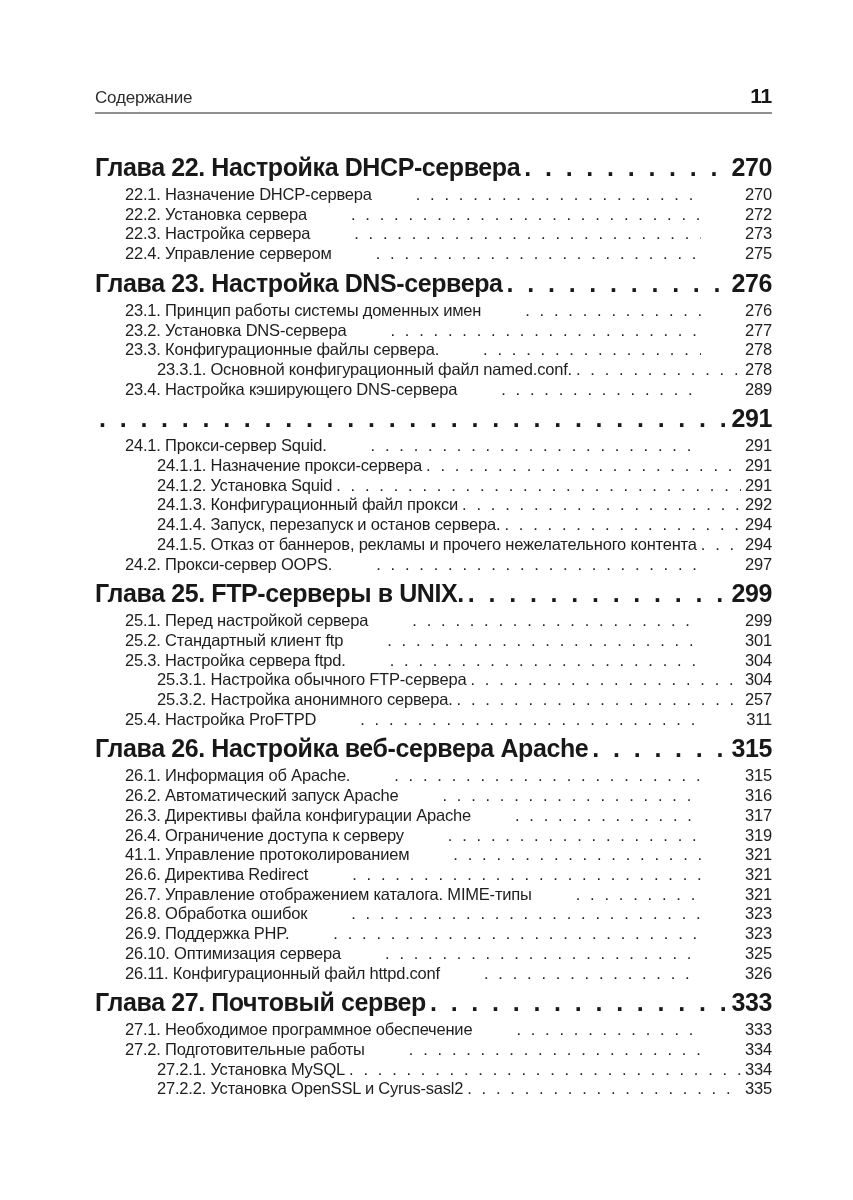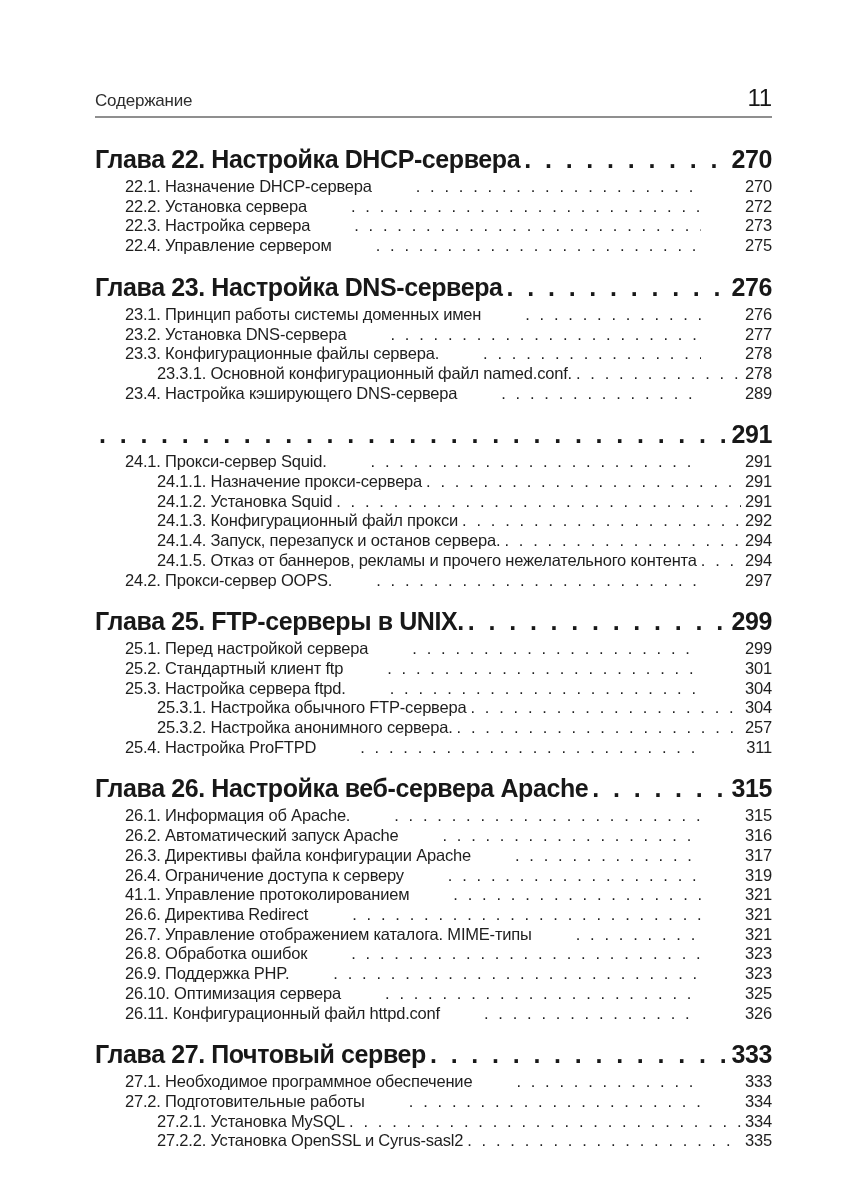--- a/index.html
+++ b/index.html
@@ -26,27 +26,27 @@
     display: flex;
     justify-content: space-between;
     align-items: baseline;
     border-bottom: 2px solid #8f8f8f;
     padding-bottom: 4px;
     font-size: 17px;
     letter-spacing: -0.2px;
     color: #2e2e2e;
   }
   .running-head .pg {
-    font-weight: normal;
-    font-size: 24px;
+    font-weight: bold;
+    font-size: 21px;
     color: #161616;
   }
   
-  #toc > .chapter { margin-top: 16px; }
-  #toc > .chapter:first-child { margin-top: 26px; }
+  #toc > .chapter { margin-top: 4px; }
+  #toc > .chapter:first-child { margin-top: 38px; }
 
   .row {
     display: flex;
     align-items: baseline;
   }
   .heading {
     font-size: 25px;
     font-weight: bold;
     line-height: 30px;
     letter-spacing: -0.4px;

